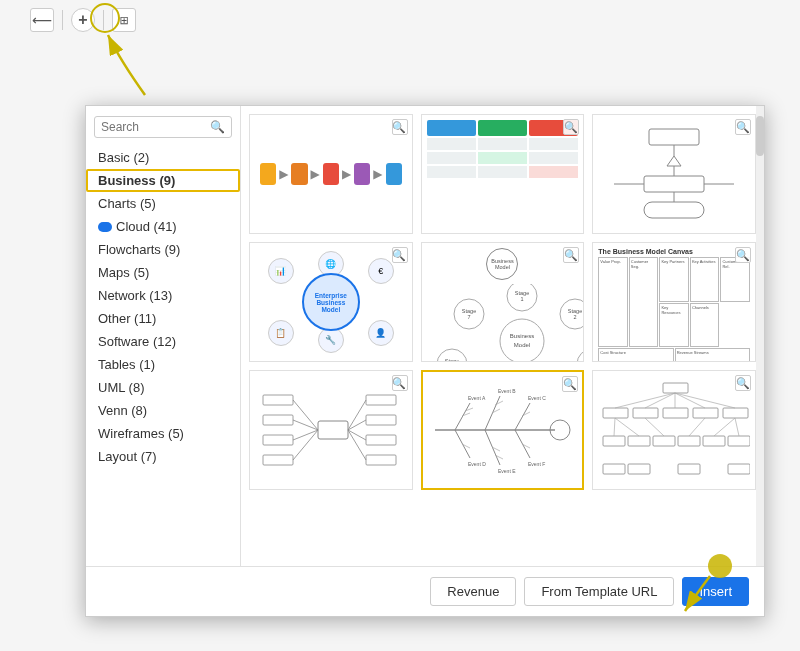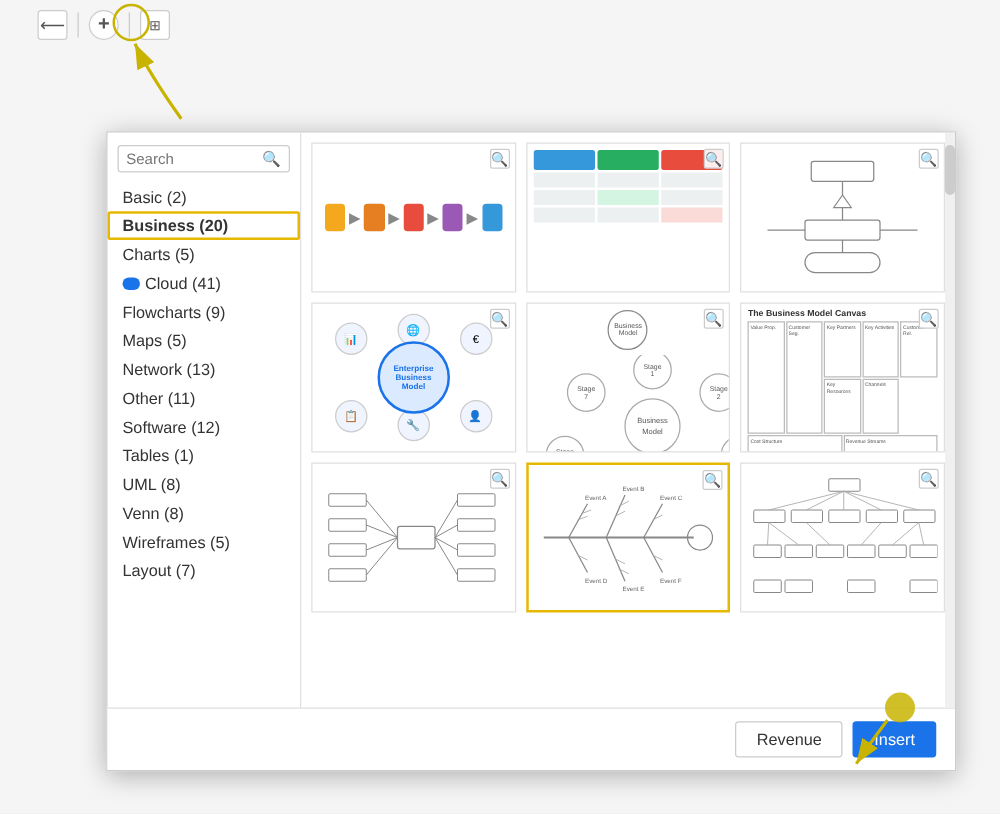--- a/index.html
+++ b/index.html
@@ -305,21 +305,21 @@
 
         <div class="search-box">
           <input class="search-input" type="text" placeholder="Search" style="">
           <span class="search-icon-span">🔍</span>
         </div>
 
         <div class="sidebar-item">
           <span>Basic (2)</span>
         </div>
         <div class="sidebar-item active">
-          <span>Business (20)</span>
+          <span>Business (9)</span>
         </div>
         <div class="sidebar-item">
           <span>Charts (5)</span>
         </div>
         <div class="sidebar-item">
           <span class="cloud-icon"></span>
           <span>Cloud (41)</span>
         </div>
         <div class="sidebar-item">
           <span>Flowcharts (9)</span>
@@ -603,20 +603,21 @@
         </div>
 
         <div class="scroll-track">
           <div class="scroll-thumb"></div>
         </div>
       </div>
     </div>
 
     <div class="modal-footer">
       <button class="btn">Revenue</button>
+      <button class="btn btn-template">From Template URL</button>
       <button class="btn btn-primary">Insert</button>
     </div>
 
   </div>
 </div>
 
 <svg style="position:absolute;bottom:25px;right:55px;width:90px;height:80px;pointer-events:none;">
   <defs>
     <marker id="arrowhead2" markerWidth="8" markerHeight="6" refX="8" refY="3" orient="auto">
       <polygon points="0 0, 8 3, 0 6" fill="#c8b400"></polygon>

